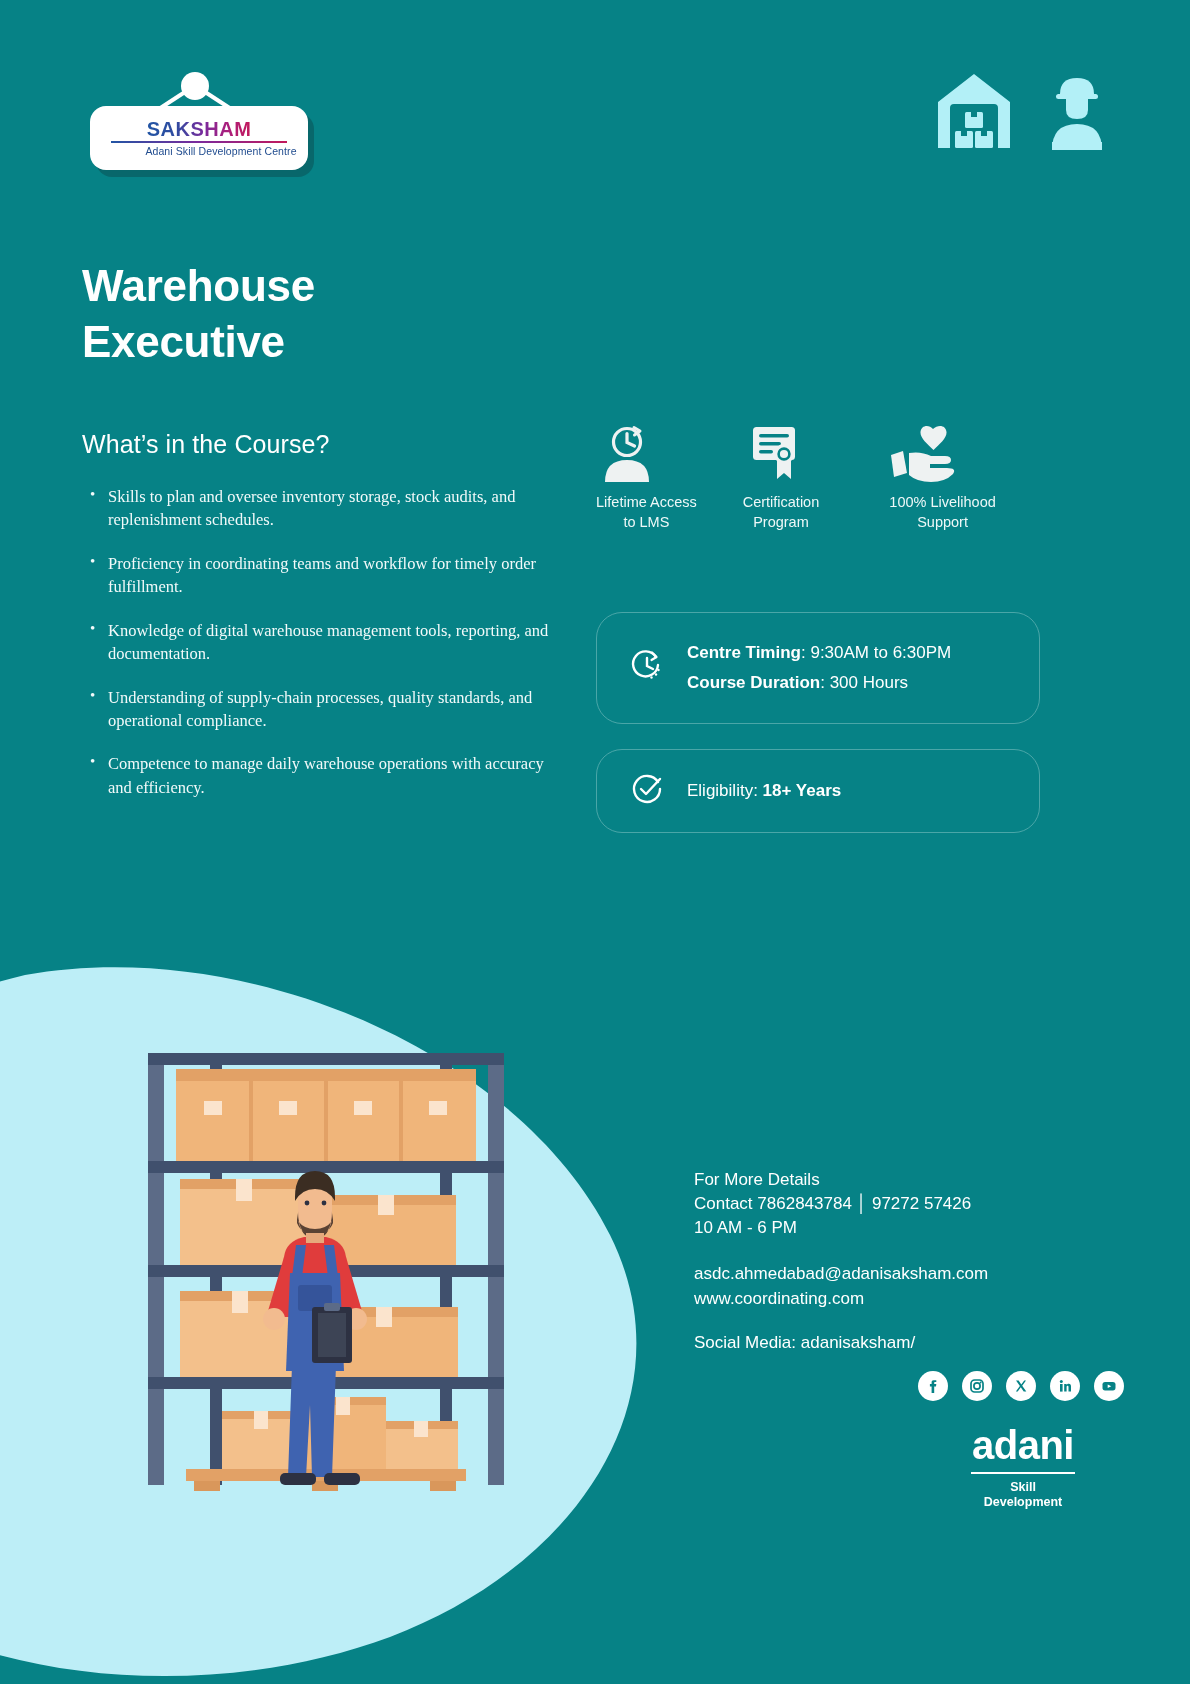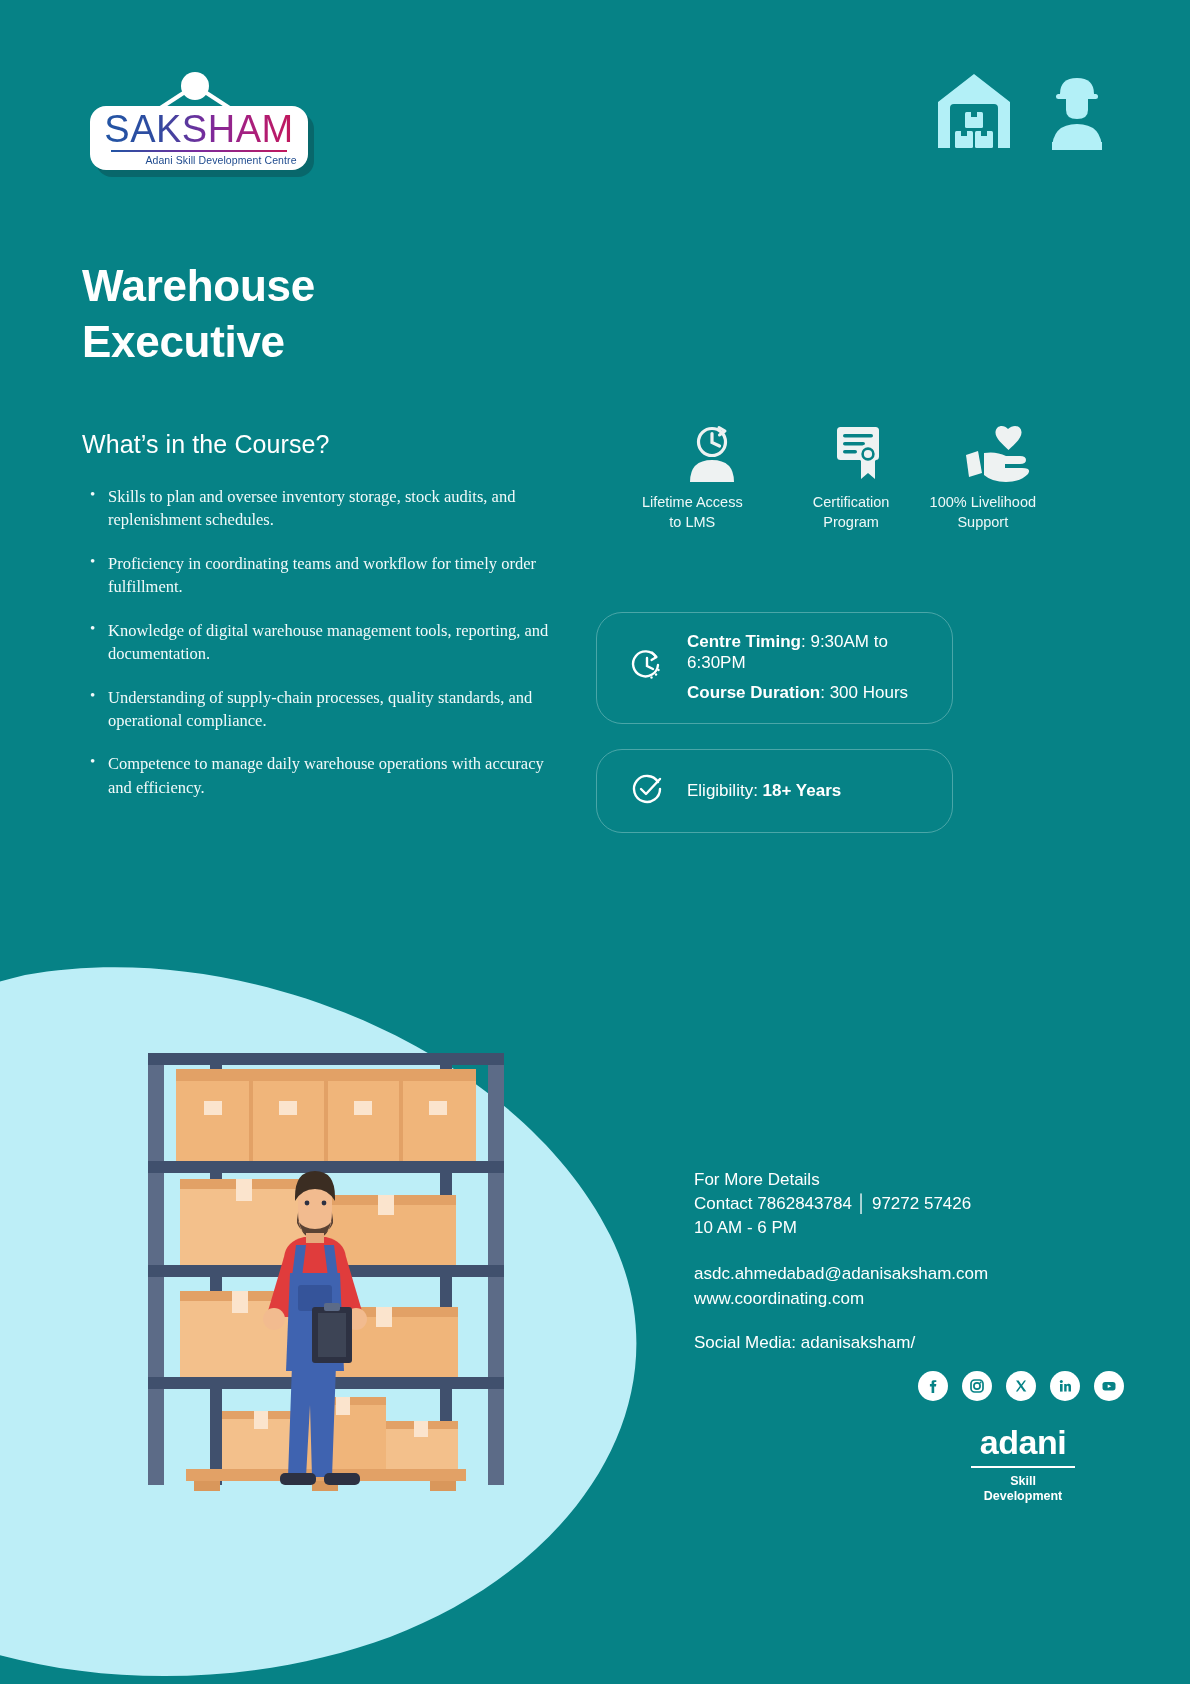--- a/index.html
+++ b/index.html
@@ -19,21 +19,21 @@
   
   .logo-block { position:absolute; left:80px; top:70px; width:230px; height:120px; z-index:5; }
   .logo-hook { position:absolute; left:0; top:0; width:230px; height:50px; }
   .logo-plate {
     position:absolute; left:10px; top:36px; width:218px; height:64px;
     background:#ffffff; border-radius:16px;
     box-shadow:6px 7px 0 rgba(10,70,75,.45);
     display:flex; flex-direction:column; align-items:center; justify-content:center;
   }
   .logo-word {
-    font-size:38px; font-weight:normal; letter-spacing:.5px; line-height:1;
+    font-size:20px; font-weight:bold; letter-spacing:.5px; line-height:1;
     background:linear-gradient(90deg,#2255a4 0%,#2f4ba0 28%,#7b2a9c 55%,#a81f7e 76%,#c2185b 100%);
     -webkit-background-clip:text; background-clip:text; color:transparent;
   }
   .logo-rule { width:176px; height:2px; margin:2px 0 2px;
     background:linear-gradient(90deg,#2255a4,#7b2a9c,#c2185b); }
   .logo-sub { font-size:10.5px; color:#1f4b8e; letter-spacing:.1px;margin-left:44px; }
 
   
   .top-icons { position:absolute; right:80px; top:72px; display:flex; gap:32px; align-items:flex-end; z-index:5; }
 
@@ -44,26 +44,26 @@
   
   .left-col { position:absolute; left:82px; top:430px; width:470px; z-index:5; }
   .section-head { font-size:25px; font-weight:400; margin-bottom:26px; letter-spacing:.1px; }
   ul.bullets { list-style:none;font-family:Liberation Serif, serif; }
   ul.bullets li { position:relative; padding-left:26px; margin-bottom:20px;
     font-size:16.5px; line-height:1.42; color:#f2fafa; }
   ul.bullets li:before { content:"•"; position:absolute; left:8px; top:-1px; font-size:15px; }
 
   
   .features { position:absolute; left:596px; top:425px; width:440px; display:flex; z-index:5; }
-  .feature { flex:1; display:flex; flex-direction:column; align-items:flex-end; }
+  .feature { flex:1; display:flex; flex-direction:column; align-items:flex-start; }
   .feature .fi { height:58px; display:flex; align-items:flex-end; justify-content:center; }
   .feature .flabel { margin-top:10px; font-size:14.5px; line-height:1.35; text-align:center; color:#eef8f8; }
 
   
-  .card { position:absolute; left:596px; width:357px;
+  .card { position:absolute; left:596px; width:444px;
     border:1px solid #4aa6a8; border-radius:26px; z-index:5;
     display:flex; align-items:center; gap:22px; padding:0 32px; }
   .card.timing { top:612px; height:112px; }
   .card.elig   { top:749px; height:84px; }
   .card .lines { display:flex; flex-direction:column; gap:10px; }
   .card .line { font-size:17px; line-height:1.2; }
   .card .line b { font-weight:bold; }
 
   
   .illus { position:absolute; left:140px; top:1045px; width:380px; height:460px; z-index:4; }
@@ -72,21 +72,21 @@
   .contact { position:absolute; right:66px; top:1168px; width:430px; text-align:left; z-index:5; }
   .contact .l { font-size:17px; line-height:1.42; color:#ffffff; }
   .contact .gap { height:22px; }
   .contact .gap2 { height:20px; }
   .socials { display:flex; gap:14px; justify-content:flex-end; margin-top:16px; }
   .soc { width:30px; height:30px; border-radius:50%; background:#ffffff;
          display:flex; align-items:center; justify-content:center; }
 
   
   .adani { position:absolute; right:82px; top:1425px; text-align:center; width:170px; z-index:5; }
-  .adani .w { font-size:34px; font-weight:bold; letter-spacing:-.5px; line-height:1; }
+  .adani .w { font-size:40px; font-weight:bold; letter-spacing:-.5px; line-height:1; }
   .adani .rule { height:1.5px; background:#ffffff; margin:7px auto 6px; width:104px; }
   .adani .s1 { font-size:12.5px; font-weight:bold; line-height:1.25; }
   .adani .s2 { font-size:12.5px; font-weight:bold; line-height:1.25; }
 </style>
 </head>
 <body>
 
 <div class="poster">
 
   <div class="blob-wrap">

